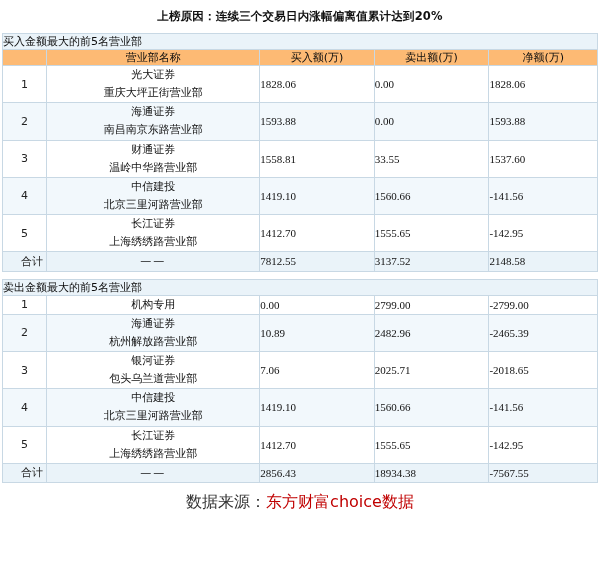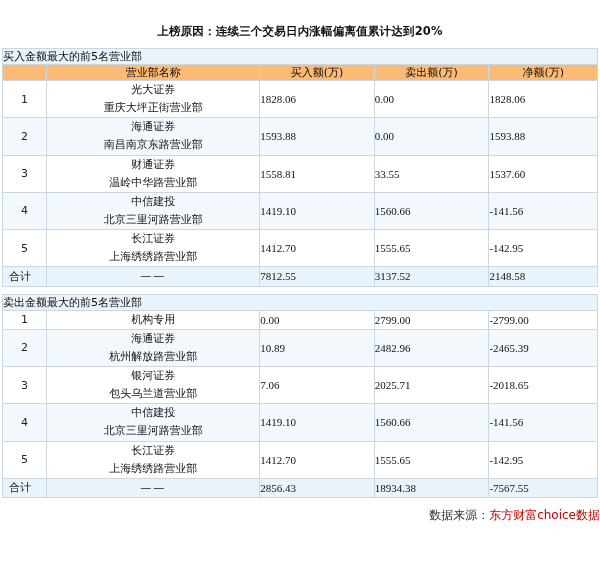--- a/index.html
+++ b/index.html
@@ -19,21 +19,21 @@
     width: 600px;
     height: 567px;
     position: relative;
     box-sizing: border-box;
   }
   .headline {
     text-align: center;
     font-size: 11.5px;
     font-weight: bold;
     color: #111111;
-    padding: 24px 0 9px 0;
+    padding: 9px 0 9px 0;
     letter-spacing: 0.2px;
   }
   table.lhb {
     width: 596px;
     margin: 0 2px;
     border-collapse: collapse;
     table-layout: fixed;
   }
   table.lhb td, table.lhb th {
     border: 1px solid #c8d8e4;
@@ -88,33 +88,33 @@
   }
   tr.row-plain td {
     background: #ffffff;
   }
   tr.total td {
     background: #eaf3f9;
     font-weight: normal;
   }
   tr.total td.idx {
     text-align: left;
-    padding-left: 6px;
+    padding-left: 18px;
   }
   tr.total td.name {
     text-align: center;
     letter-spacing: 2px;
   }
   .gap {
     height: 7px;
     background: #ffffff;
   }
   .footer {
-    text-align: right;
-    font-size: 12px;
+    text-align: center;
+    font-size: 16px;
     color: #333333;
     padding: 9px 0 6px 0;
   }
   .footer .brand {
     color: #c00000;
     font-weight: normal;
   }
   .footer .src {
     color: #333;
   }

